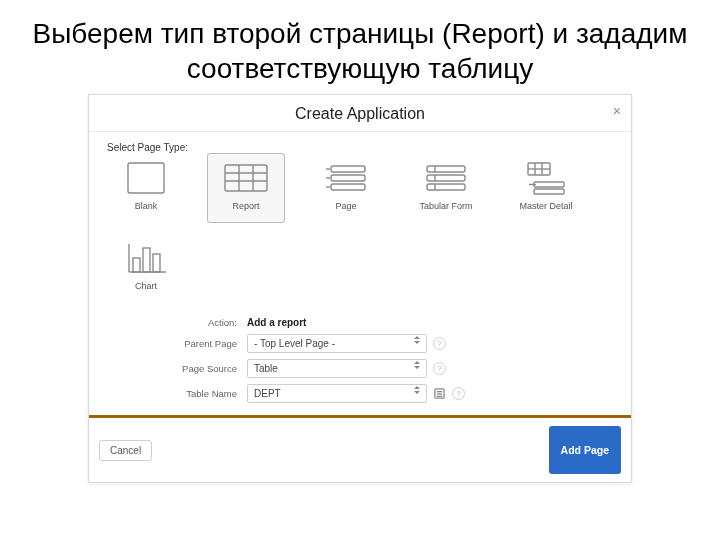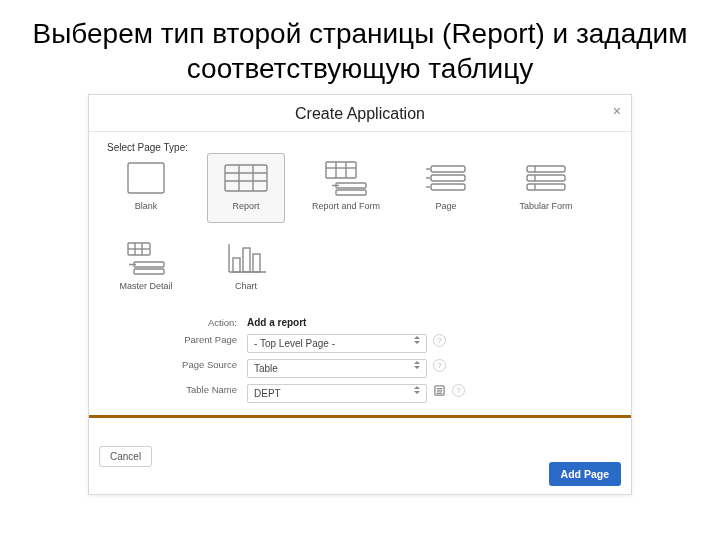--- a/index.html
+++ b/index.html
@@ -12,35 +12,35 @@
   .dlg-body { padding:10px 18px 6px; }
   .spt { font-size:10px; color:#333; margin-bottom:0; }
   .tiles { display:flex; flex-wrap:wrap; gap:10px 22px; }
   .tile { width:78px; height:70px; display:flex; flex-direction:column; align-items:center; justify-content:flex-start; padding-top:6px; border:1px solid transparent; border-radius:3px; cursor:pointer; }
   .tile.selected { border:1px solid #b9b9b9; background:#f7f7f7; }
   .tile .icon { width:48px; height:36px; margin-bottom:6px; }
   .tile .lbl { font-size:9px; color:#555; text-align:center; line-height:1.1; }
   svg { display:block; }
   .stroke { stroke:#8a8a8a; stroke-width:1.4; fill:none; }
   .form-area { margin:14px 0 6px 60px; }
-  .frow { display:flex; align-items:flex-start; margin-bottom:6px; }
+  .frow { display:flex; align-items:center; margin-bottom:6px; }
   .flabel { width:80px; text-align:right; font-size:9.5px; color:#666; padding-right:10px; }
   .fval-bold { font-size:10px; font-weight:700; color:#222; }
   .select-box { position:relative; width:180px; }
   .sel { width:100%; height:19px; border:1px solid #cfcfcf; border-radius:2px; font-size:10px; padding:0 16px 0 6px; background:#fff; color:#444; appearance:none; -webkit-appearance:none; }
   .sel-chevs { position:absolute; right:3px; top:2px; width:10px; height:15px; pointer-events:none; }
   .chev { width:0; height:0; border-left:3px solid transparent; border-right:3px solid transparent; }
   .chev.up { border-bottom:3px solid #888; margin-bottom:2px; }
   .chev.dn { border-top:3px solid #888; }
   .help { margin-left:6px; width:13px; height:13px; border:1px solid #d0d0d0; border-radius:50%; font-size:8px; color:#bbb; display:flex; align-items:center; justify-content:center; }
   .list-icon { margin-left:6px; width:13px; height:13px; display:flex; align-items:center; justify-content:center; cursor:pointer; }
   .list-icon svg { width:11px; height:11px; }
   .dlg-foot { display:flex; justify-content:space-between; align-items:center; padding:8px 10px; border-top:3px solid #a16207; }
   .btn-cancel { font-size:10px; color:#555; background:#fff; border:1px solid #cfcfcf; border-radius:3px; padding:4px 10px; cursor:pointer; }
-  .btn-primary { font-size:10.5px; color:#fff; background:#2a6bc7; border:none; border-radius:3px; padding:6px 12px; cursor:pointer; font-weight:600;margin-top:36px; }
+  .btn-primary { font-size:10.5px; color:#fff; background:#2a6bc7; border:none; border-radius:3px; padding:18px 12px; cursor:pointer; font-weight:600; }
 </style>
 </head>
 <body>
 
 <div class="slide-title">Выберем тип второй страницы (Report) и зададим соответствующую таблицу</div>
 
 <div class="dialog">
   <div class="dlg-head">
     <div class="dlg-title">Create Application</div>
     <div class="dlg-close">×</div>
@@ -62,32 +62,20 @@
         <svg class="icon" viewBox="0 0 48 36">
           <rect class="stroke" x="3" y="5" width="42" height="26" rx="2"></rect>
           <line class="stroke" x1="3" y1="13" x2="45" y2="13"></line>
           <line class="stroke" x1="3" y1="21" x2="45" y2="21"></line>
           <line class="stroke" x1="17" y1="5" x2="17" y2="31"></line>
           <line class="stroke" x1="31" y1="5" x2="31" y2="31"></line>
         </svg>
         <div class="lbl">Report</div>
       </div>
 
-      <div class="tile">
-        <svg class="icon" viewBox="0 0 48 36">
-          <rect class="stroke" x="4" y="2" width="30" height="16" rx="1"></rect>
-          <line class="stroke" x1="4" y1="8" x2="34" y2="8"></line>
-          <line class="stroke" x1="14" y1="2" x2="14" y2="18"></line>
-          <line class="stroke" x1="24" y1="2" x2="24" y2="18"></line>
-          <rect class="stroke" x="14" y="23" width="30" height="5" rx="1"></rect>
-          <line class="stroke" x1="10" y1="25.5" x2="17" y2="25.5" style="stroke:#8a8a8a;stroke-width:1.4"></line>
-          <rect class="stroke" x="14" y="30" width="30" height="5" rx="1"></rect>
-        </svg>
-        <div class="lbl">Report and Form</div>
-      </div>
 
       <div class="tile">
         <svg class="icon" viewBox="0 0 48 36">
           <rect class="stroke" x="9" y="6" width="34" height="6" rx="2"></rect>
           <line class="stroke" x1="4" y1="9" x2="8" y2="9"></line>
           <rect class="stroke" x="9" y="15" width="34" height="6" rx="2"></rect>
           <line class="stroke" x1="4" y1="18" x2="8" y2="18"></line>
           <rect class="stroke" x="9" y="24" width="34" height="6" rx="2"></rect>
           <line class="stroke" x1="4" y1="27" x2="8" y2="27"></line>
         </svg>

